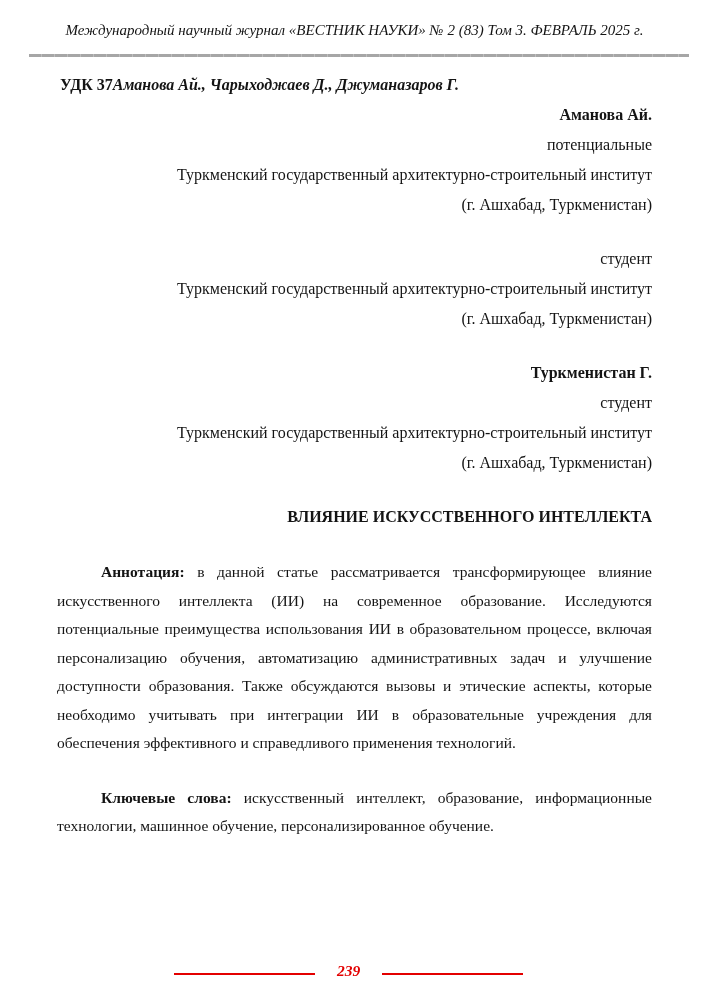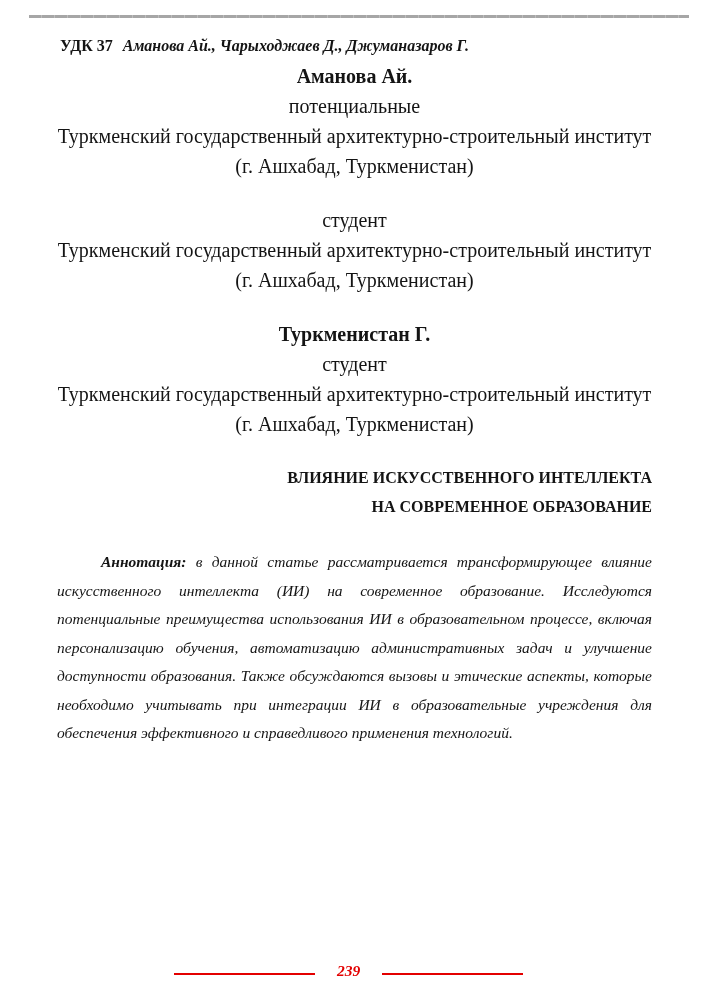--- a/index.html
+++ b/index.html
@@ -27,36 +27,35 @@
     background: repeating-linear-gradient(90deg, #a6a6a6 0 12px, #bdbdbd 12px 13px);
   }
   .content { padding: 0 57px; }
   .udk-line {
     margin-top: 13px;
     font-size: 16px;
     line-height: 30px;
     font-weight: bold;
     margin-left: 3px;
   }
-  .udk-label { font-style: normal; margin-right: 10px; }
+  .udk-label { font-style: normal; }
   .udk-authors { font-style: italic; }
-  .author-block { text-align: center; font-size: 20px; line-height: 30px; }
+  .author-block { text-align: right; font-size: 16px; line-height: 30px; }
   .author-block.gap-before { margin-top: 24px; }
   .author-name { font-weight: bold; }
   .article-title {
     margin-top: 24px;
     text-align: right;
     font-weight: bold;
     font-size: 16px;
     line-height: 29px;
   }
   .para {
     margin: 0;
     text-align: justify;
-    font-style: italic;
     font-size: 15.5px;
     line-height: 28.5px;
     text-indent: 44px;
   }
   .abstract-para { margin-top: 27px; }
   .keywords-para { margin-top: 26px; }
   .label-bold { font-weight: bold; }
   .page-footer {
     position: absolute;
     left: 0; right: 12px;
@@ -78,20 +77,21 @@
     font-style: italic;
     font-size: 15.5px;
     line-height: 1.1;
   }
 </style>
 </head>
 <body>
 
 <div class="page">
 
+  <div class="journal-header">Международный научный журнал «ВЕСТНИК НАУКИ» № 2 (83) Том 3. ФЕВРАЛЬ 2025 г.</div>
 
   <div class="header-rule"></div>
 
   <div class="content">
 
     <div class="udk-line">
       <span class="udk-label">УДК 37</span><span class="udk-authors">Аманова Ай., Чарыходжаев Д., Джуманазаров Г.</span>
     </div>
 
     <div class="author-block">
@@ -109,27 +109,29 @@
 
     <div class="author-block gap-before">
       <div class="author-name">Туркменистан Г.</div>
       <div class="author-role">студент</div>
       <div class="author-affiliation">Туркменский государственный архитектурно-строительный институт</div>
       <div class="author-location">(г. Ашхабад, Туркменистан)</div>
     </div>
 
     <div class="article-title">
       <div>ВЛИЯНИЕ ИСКУССТВЕННОГО ИНТЕЛЛЕКТА</div>
-      <div>НА СОВРЕМЕННОЕ ОБРАЗОВАНИЕ</div>
     </div>
 
     <p class="para abstract-para">
       <span class="label-bold">Аннотация:</span><span> в данной статье рассматривается трансформирующее влияние искусственного интеллекта (ИИ) на современное образование. Исследуются потенциальные преимущества использования ИИ в образовательном процессе, включая персонализацию обучения, автоматизацию административных задач и улучшение доступности образования. Также обсуждаются вызовы и этические аспекты, которые необходимо учитывать при интеграции ИИ в образовательные учреждения для обеспечения эффективного и справедливого применения технологий.</span>
     </p>
 
+    <p class="para keywords-para">
+      <span class="label-bold">Ключевые слова:</span><span> искусственный интеллект, образование, информационные технологии, машинное обучение, персонализированное обучение.</span>
+    </p>
 
   </div>
 
   <div class="page-footer">
     <span class="footer-line"></span>
     <span class="page-number">239</span>
     <span class="footer-line"></span>
   </div>
 
 </div>

